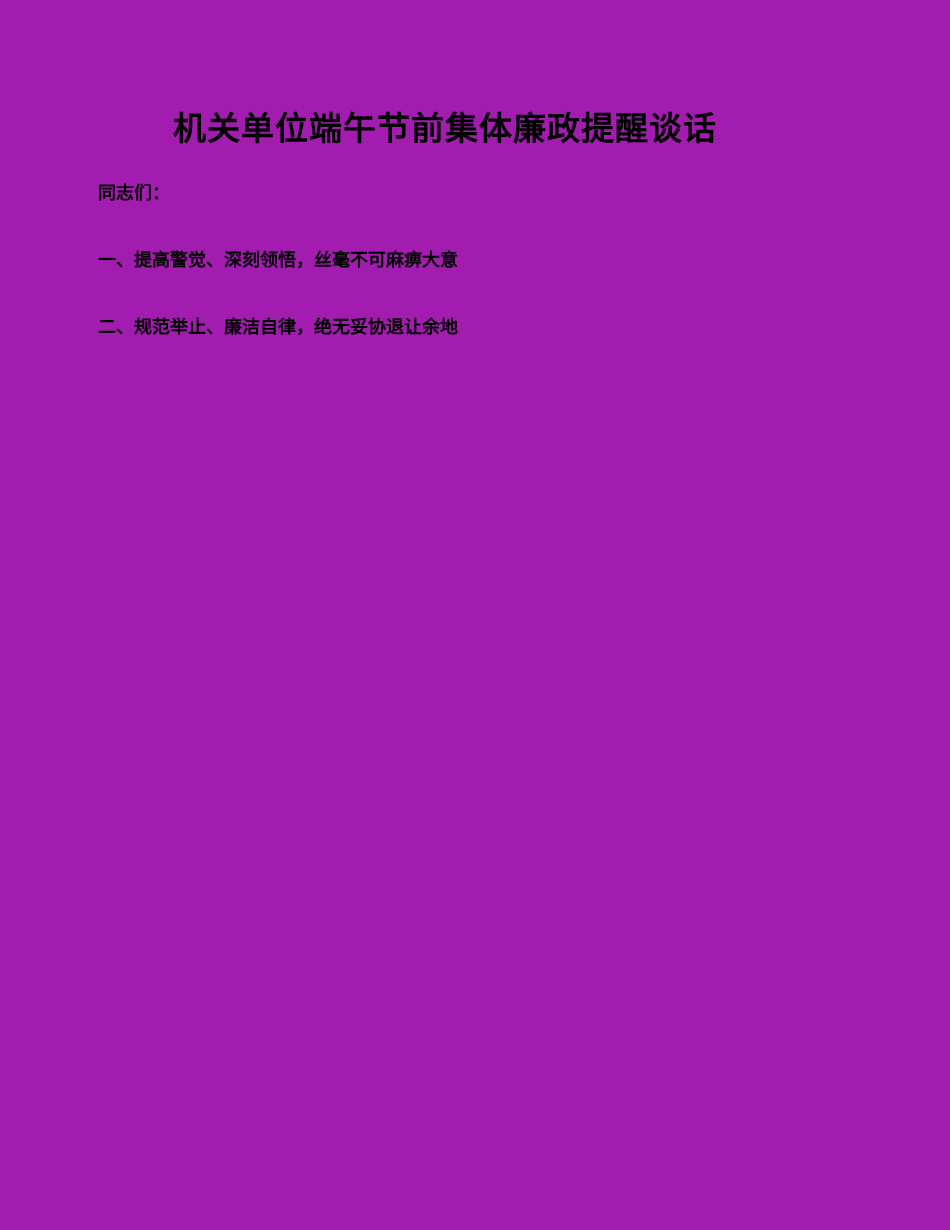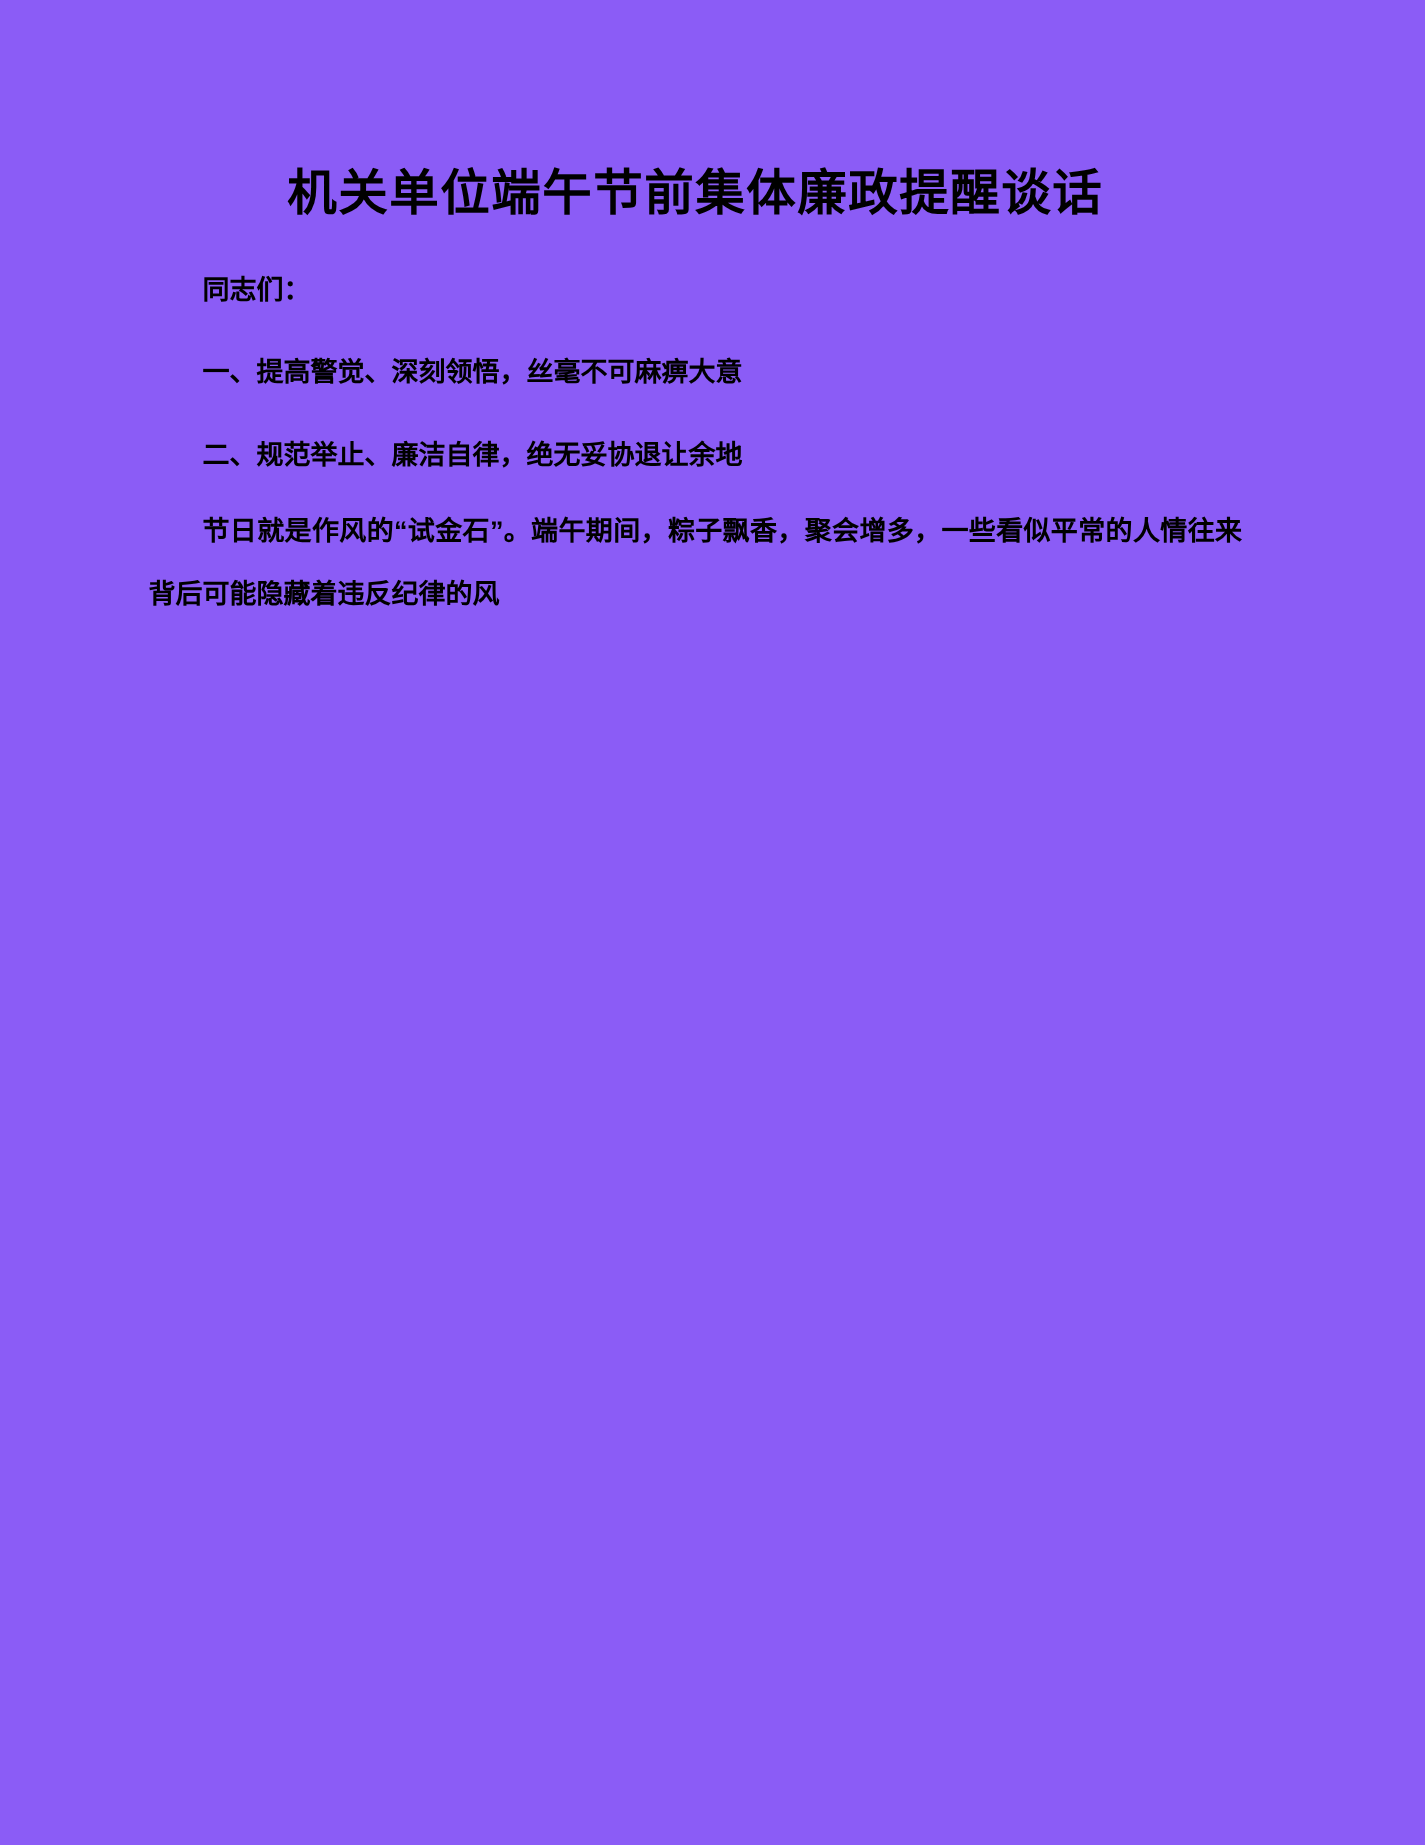--- a/index.html
+++ b/index.html
@@ -9,22 +9,22 @@
   }
   body {
     width: 950px;
     height: 1230px;
     overflow: hidden;
   }
   .page {
     box-sizing: border-box;
     width: 950px;
     height: 1230px;
-    padding: 104px 122px 40px 99px;
-    background: #8b5cf6;
+    padding: 104px 122px 40px 62px;
+    background: #a21caf;
     color: #000000;
     font-family: "Liberation Sans", sans-serif;
     font-weight: 600;
   }
   .doc-title {
     font-size: 33px;
     font-weight: 800;
     line-height: 1.5;
     text-align: center;
     letter-spacing: 1px;
@@ -37,32 +37,31 @@
     line-height: 42px;
     margin: 0 0 9px 0;
     text-indent: 2em;
     text-align: justify;
     text-justify: inter-ideograph;
   }
   .salutation {
     text-align: left;
   }
   .heading {
-    margin-top: 13px;
+    margin-top: 25px;
     text-align: left;
   }
 </style>
 </head>
 <body>
 
 <div class="page">
   <h1 class="doc-title">机关单位端午节前集体廉政提醒谈话</h1>
 
   <p class="salutation">同志们：</p>
 
 
   <p class="heading">一、提高警觉、深刻领悟，丝毫不可麻痹大意</p>
 
 
   <p class="heading">二、规范举止、廉洁自律，绝无妥协退让余地</p>
 
-  <p class="para">节日就是作风的“试金石”。端午期间，粽子飘香，聚会增多，一些看似平常的人情往来背后可能隐藏着违反纪律的风</p>
 </div>
 
 </body></html>

